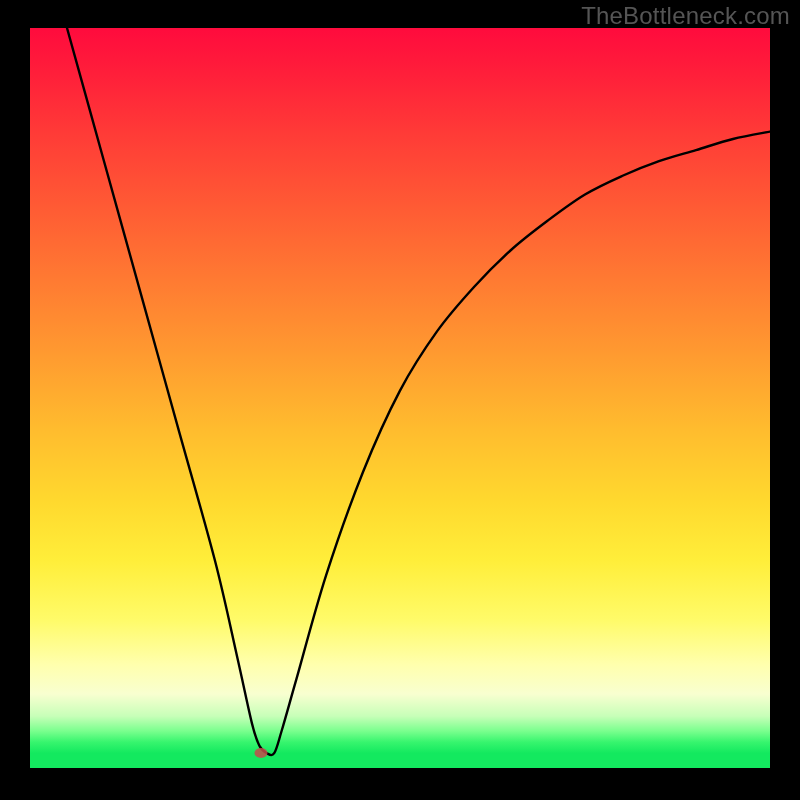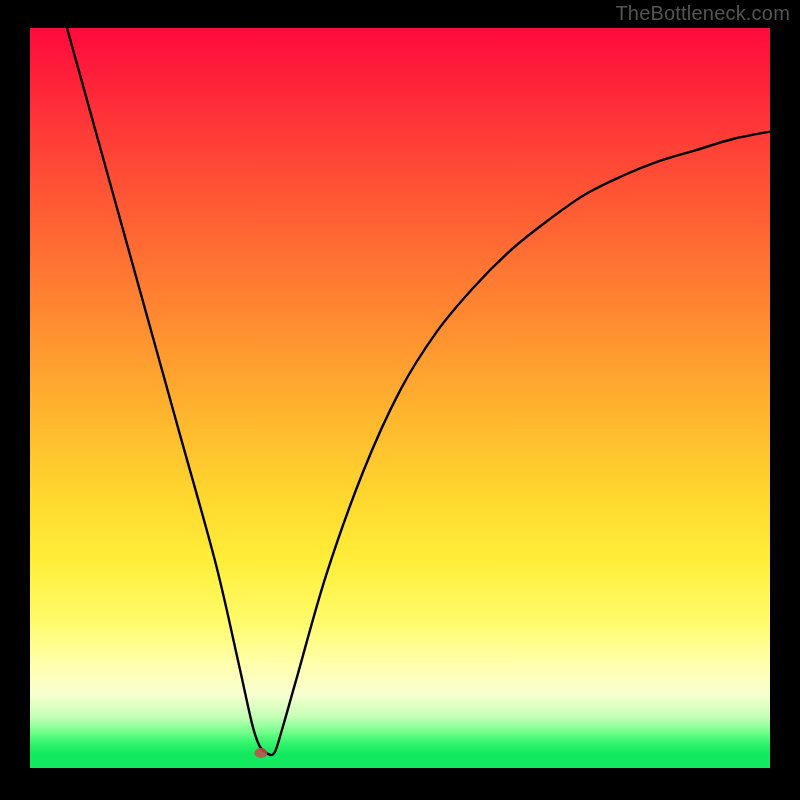--- a/index.html
+++ b/index.html
@@ -15,21 +15,21 @@
     position: relative;
     width: 800px;
     height: 800px;
     background: #000;
   }
   .watermark {
     position: absolute;
     top: 2px;
     right: 10px;
     color: #555;
-    font-size: 20px;
+    font-size: 24px;
     font-weight: 500;
     letter-spacing: 0.2px;
     z-index: 5;
     user-select: none;
   }
   .plot {
     position: absolute;
     left: 30px;
     top: 28px;
     width: 740px;

